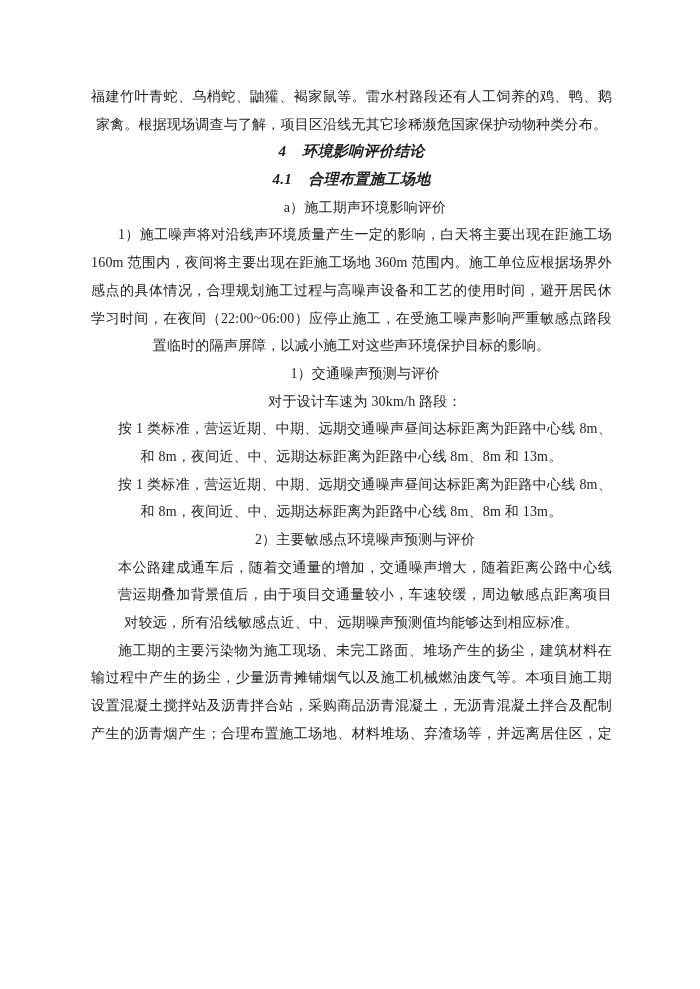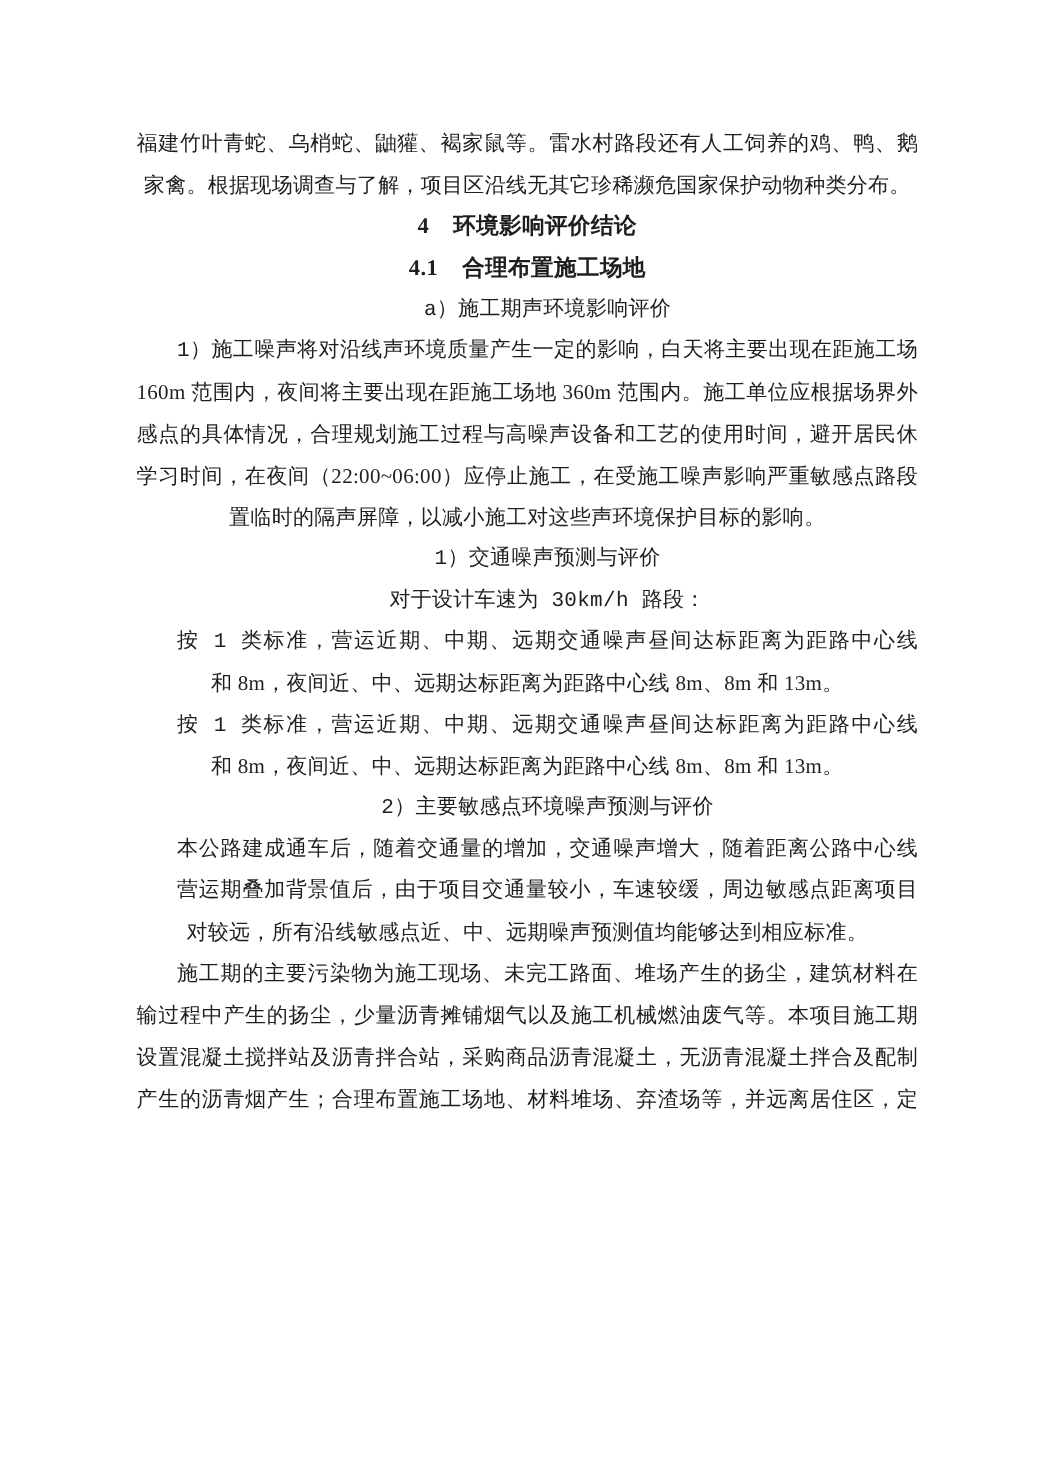--- a/index.html
+++ b/index.html
@@ -31,26 +31,26 @@
     overflow: hidden;
     text-align: center;
   }
   .line.justify {
     text-align: justify;
     text-align-last: justify;
     text-justify: inter-ideograph;
   }
   .line.indent {
     text-indent: 27px;
-    font-family: Liberation Mono, monospace;
   }
   .line.heading {
     font-weight: bold;
     font-size: 15px;
     letter-spacing: 0.3px;
+    font-style: italic;
   }
   .line.heading .hnum {
     display: inline-block;
     margin-right: 16px;
     font-weight: bold;
   }
 </style>
 </head>
 <body>
 

